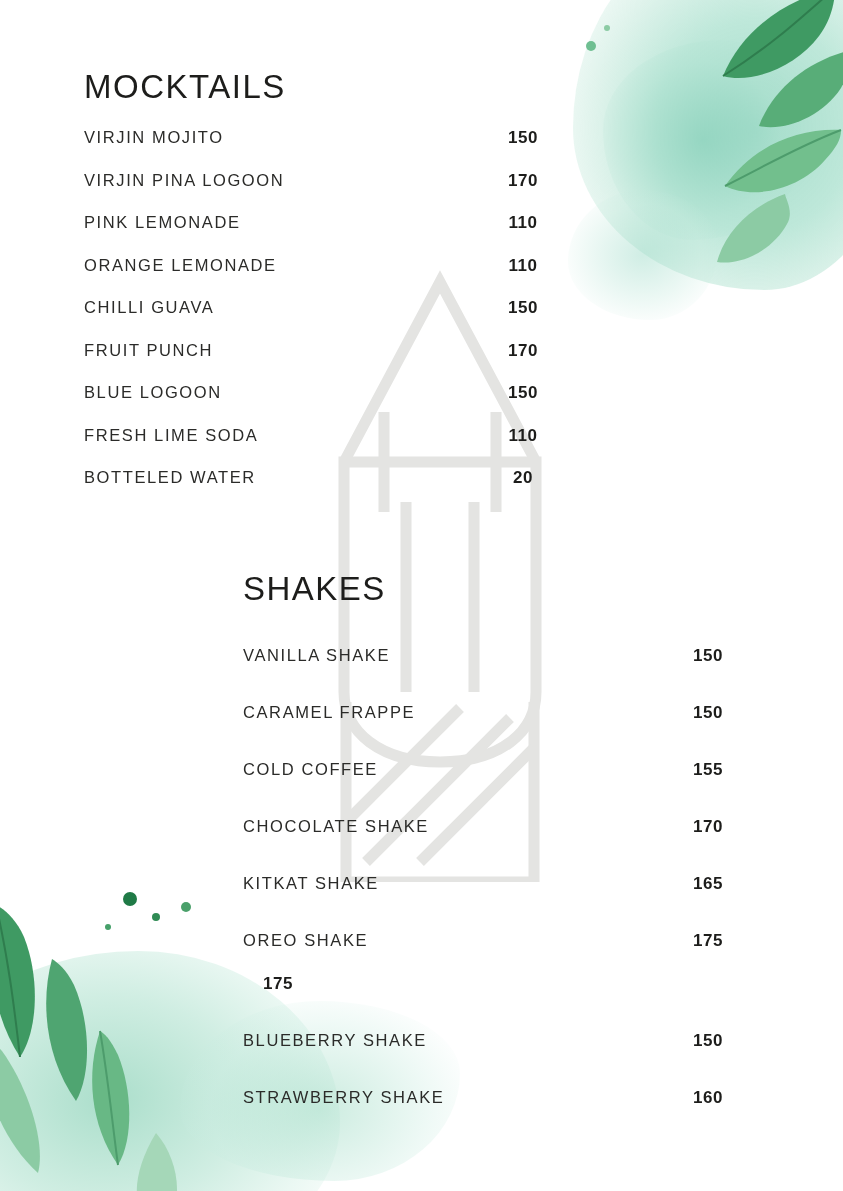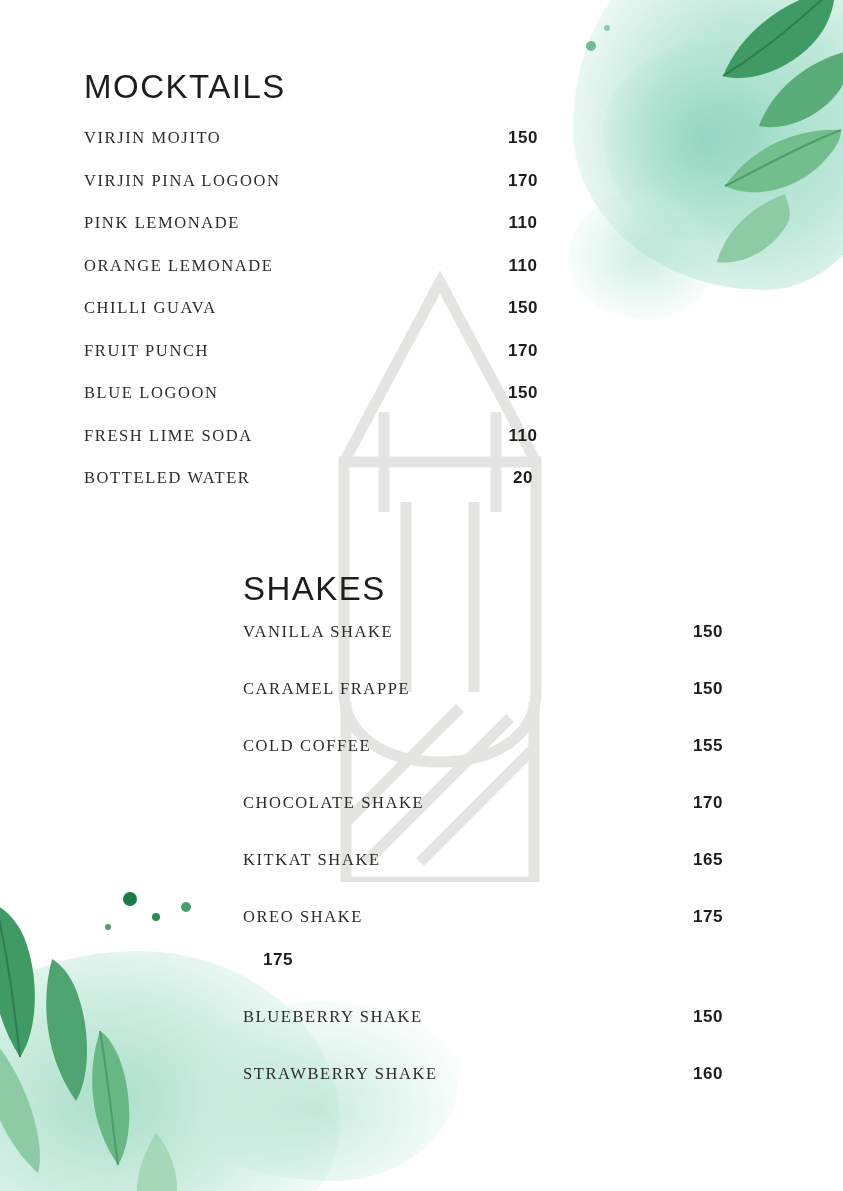--- a/index.html
+++ b/index.html
@@ -78,40 +78,39 @@
   .menu-row {
     display: flex;
     align-items: baseline;
     justify-content: space-between;
   }
   .item-name {
     color: #2b2b29;
     letter-spacing: 1.6px;
     font-weight: 400;
     white-space: nowrap;
-    font-family: Liberation Serif, serif;
   }
   .item-price {
     color: #1d1d1b;
     font-weight: bold;
     letter-spacing: 0.6px;
     text-align: center;
     white-space: nowrap;
   }
 
   
   #mocktails { left: 84px; top: 68px; width: 474px; }
   #mocktails .section-title { font-size: 33px; margin-bottom: 22px; }
   #mocktails .menu-row { margin-bottom: 22.5px; }
   #mocktails .item-name { font-size: 16.5px; }
   #mocktails .item-price { font-size: 17px; width: 70px; }
 
   
   #shakes { left: 243px; top: 570px; width: 500px; }
-  #shakes .section-title { font-size: 33px; }
+  #shakes .section-title { font-size: 33px; margin-bottom: 24px; }
   #shakes .menu-row { margin-bottom: 23px; }
   #shakes .item-name { font-size: 16.5px; margin-top: 14px; }
   #shakes .item-price { font-size: 17px; width: 70px; }
 </style>
 </head>
 <body>
 
 <div class="page">
 
   <div class="deco blob-tr"></div>

